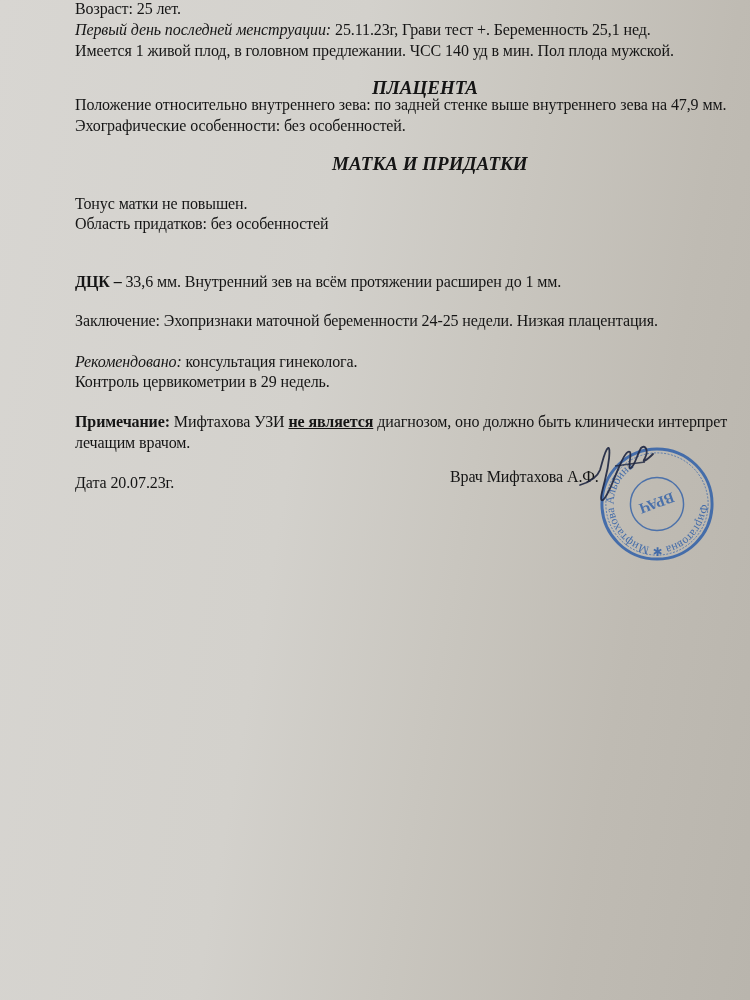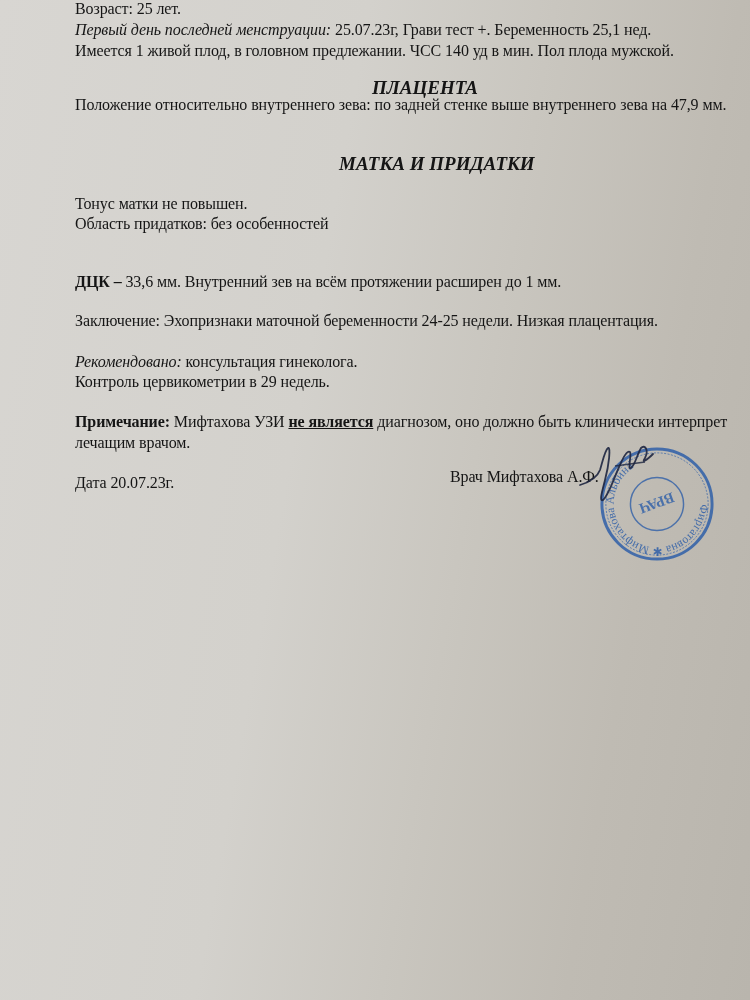--- a/index.html
+++ b/index.html
@@ -18,28 +18,29 @@
     .stamp { position: absolute; left: 598px; top: 445px; width: 118px; height: 118px; }
     .signature { position: absolute; left: 575px; top: 440px; width: 120px; height: 80px; }
   </style>
 </head>
 <body>
 
 <div class="page">
 
   <div class="line" style="top:0px;">Возраст: 25 лет.</div>
   <div class="line" style="top:21px;">
-    <span class="it">Первый день последней менструации:</span><span> 25.07.23г, Грави тест +. Беременность 25,1 нед.</span>
+    <span class="it">Первый день последней менструации:</span><span> 25.11.23г, Грави тест +. Беременность 25,1 нед.</span>
   </div>
   <div class="line" style="top:42px;">Имеется 1 живой плод, в головном предлежании. ЧСС 140 уд в мин. Пол плода мужской.</div>
 
   <div class="heading" style="left:372px; top:77px;">ПЛАЦЕНТА</div>
   <div class="line" style="top:96px;">Положение относительно внутреннего зева: по задней стенке выше внутреннего зева на 47,9 мм.</div>
+  <div class="line" style="top:117px;">Эхографические особенности: без особенностей.</div>
 
-  <div class="heading" style="left:332px; top:153px;margin-left:7px;">МАТКА И ПРИДАТКИ</div>
+  <div class="heading" style="left:332px; top:153px;">МАТКА И ПРИДАТКИ</div>
   <div class="line" style="top:195px;">Тонус матки не повышен.</div>
   <div class="line" style="top:215px;">Область придатков: без особенностей</div>
 
   <div class="line" style="top:273px;">
     <span class="b">ДЦК –</span><span> 33,6 мм. Внутренний зев на всём протяжении расширен до 1 мм.</span>
   </div>
 
   <div class="line" style="top:312px;">Заключение: Эхопризнаки маточной беременности 24-25 недели. Низкая плацентация.</div>
 
   <div class="line" style="top:353px;">

